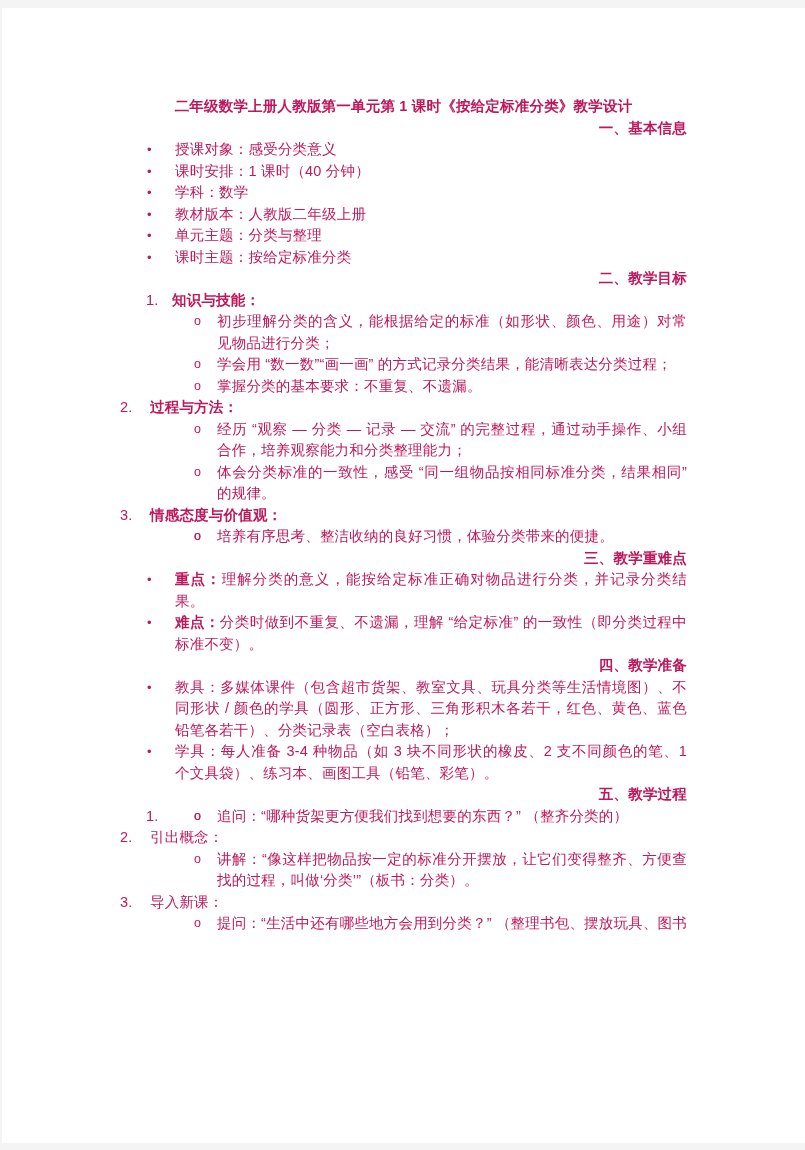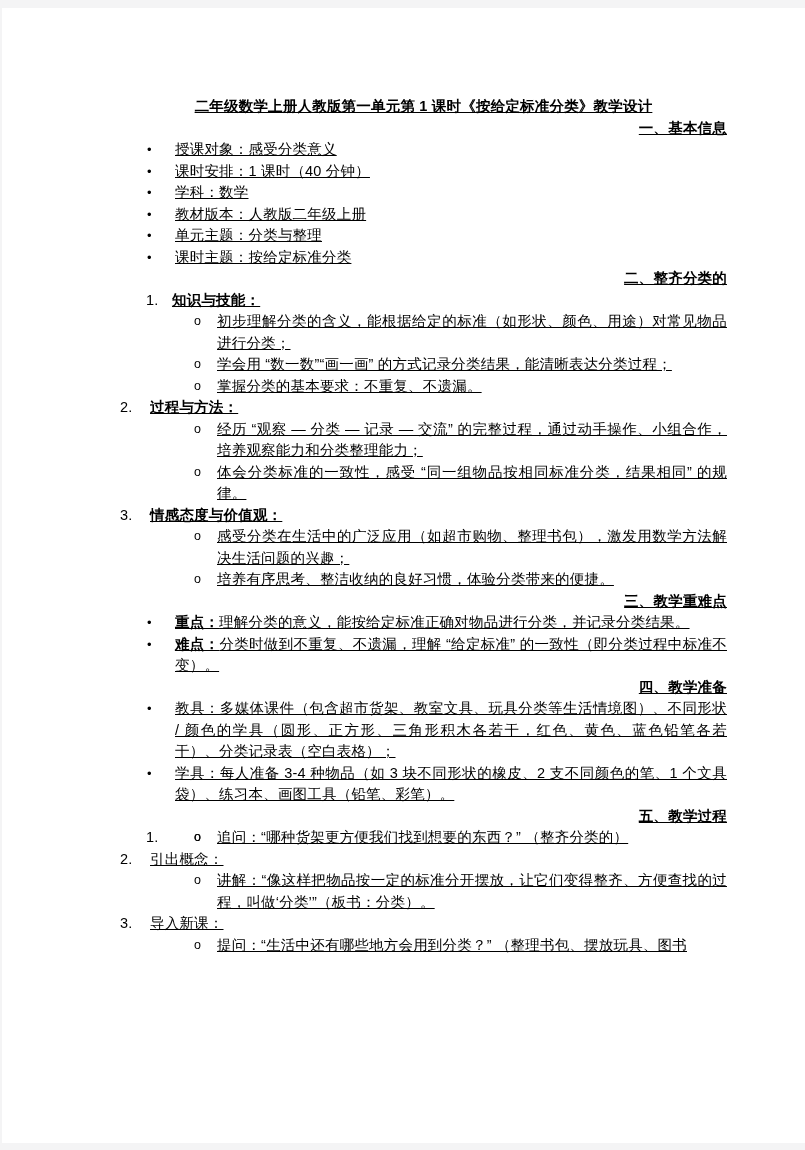--- a/index.html
+++ b/index.html
@@ -15,26 +15,25 @@
   }
   .page {
     margin: 8px 0 7px 2px;
     width: 803px;
     height: 1135px;
     background: #ffffff;
     box-sizing: border-box;
     overflow: hidden;
   }
   .content {
-    padding: 88px 78px 0 118px;
+    padding: 88px 118px 0 118px;
     font-size: 14.5px;
     line-height: 21.5px;
-    color: #000000;
+    color: #be185d;
     letter-spacing: 0.2px;
-    text-decoration: underline;
   }
   .doc-title {
     text-align: center;
     font-weight: 700;
     white-space: nowrap;
   }
   .section-heading {
     font-weight: 700;
     text-align: right;
   }
@@ -71,30 +70,30 @@
   <div class="content">
     <div class="doc-title">二年级数学上册人教版第一单元第 1 课时《按给定标准分类》教学设计</div>
 
   <div class="section-heading">一、基本信息</div>
       <div class="item bullet"><span class="marker">•</span><span class="text">授课对象：感受分类意义</span></div>
       <div class="item bullet"><span class="marker">•</span><span class="text">课时安排：1 课时（40 分钟）</span></div>
       <div class="item bullet"><span class="marker">•</span><span class="text">学科：数学</span></div>
       <div class="item bullet"><span class="marker">•</span><span class="text">教材版本：人教版二年级上册</span></div>
       <div class="item bullet"><span class="marker">•</span><span class="text">单元主题：分类与整理</span></div>
       <div class="item bullet"><span class="marker">•</span><span class="text">课时主题：按给定标准分类</span></div>
-      <div class="section-heading">二、整齐分类的</div>
+      <div class="section-heading">二、教学目标</div>
       <div class="item num"><span class="marker">1.</span><span class="label">知识与技能：</span></div>
       <div class="item sub"><span class="marker">o</span><span class="text">初步理解分类的含义，能根据给定的标准（如形状、颜色、用途）对常见物品进行分类；</span></div>
       <div class="item sub"><span class="marker">o</span><span class="text">学会用 “数一数”“画一画” 的方式记录分类结果，能清晰表达分类过程；</span></div>
       <div class="item sub"><span class="marker">o</span><span class="text">掌握分类的基本要求：不重复、不遗漏。</span></div>
       <div class="item num2"><span class="marker">2.</span><span class="label">过程与方法：</span></div>
       <div class="item sub"><span class="marker">o</span><span class="text">经历 “观察 — 分类 — 记录 — 交流” 的完整过程，通过动手操作、小组合作，培养观察能力和分类整理能力；</span></div>
       <div class="item sub"><span class="marker">o</span><span class="text">体会分类标准的一致性，感受 “同一组物品按相同标准分类，结果相同” 的规律。</span></div>
       <div class="item num2"><span class="marker">3.</span><span class="label">情感态度与价值观：</span></div>
-      <div class="item sub"><span class="marker">o</span><span class="text">感受分类在生活中的广泛应用（如超市购物、整理书包），激发用数学方法解决生活问题的兴趣；</span></div>
+      <div class="item sub"><span class="marker">o</span></div>
       <div class="item sub"><span class="marker">o</span><span class="text">培养有序思考、整洁收纳的良好习惯，体验分类带来的便捷。</span></div>
       <div class="section-heading">三、教学重难点</div>
       <div class="item bullet"><span class="marker">•</span><span class="label">重点：</span><span class="text">理解分类的意义，能按给定标准正确对物品进行分类，并记录分类结果。</span></div>
       <div class="item bullet"><span class="marker">•</span><span class="label">难点：</span><span class="text">分类时做到不重复、不遗漏，理解 “给定标准” 的一致性（即分类过程中标准不变）。</span></div>
       <div class="section-heading">四、教学准备</div>
       <div class="item bullet"><span class="marker">•</span><span class="text">教具：多媒体课件（包含超市货架、教室文具、玩具分类等生活情境图）、不同形状 / 颜色的学具（圆形、正方形、三角形积木各若干，红色、黄色、蓝色铅笔各若干）、分类记录表（空白表格）；</span></div>
       <div class="item bullet"><span class="marker">•</span><span class="text">学具：每人准备 3-4 种物品（如 3 块不同形状的橡皮、2 支不同颜色的笔、1 个文具袋）、练习本、画图工具（铅笔、彩笔）。</span></div>
       <div class="section-heading">五、教学过程</div>
       <div class="item num"><span class="marker">1.</span></div>
       <div class="item sub"><span class="marker">o</span></div>

